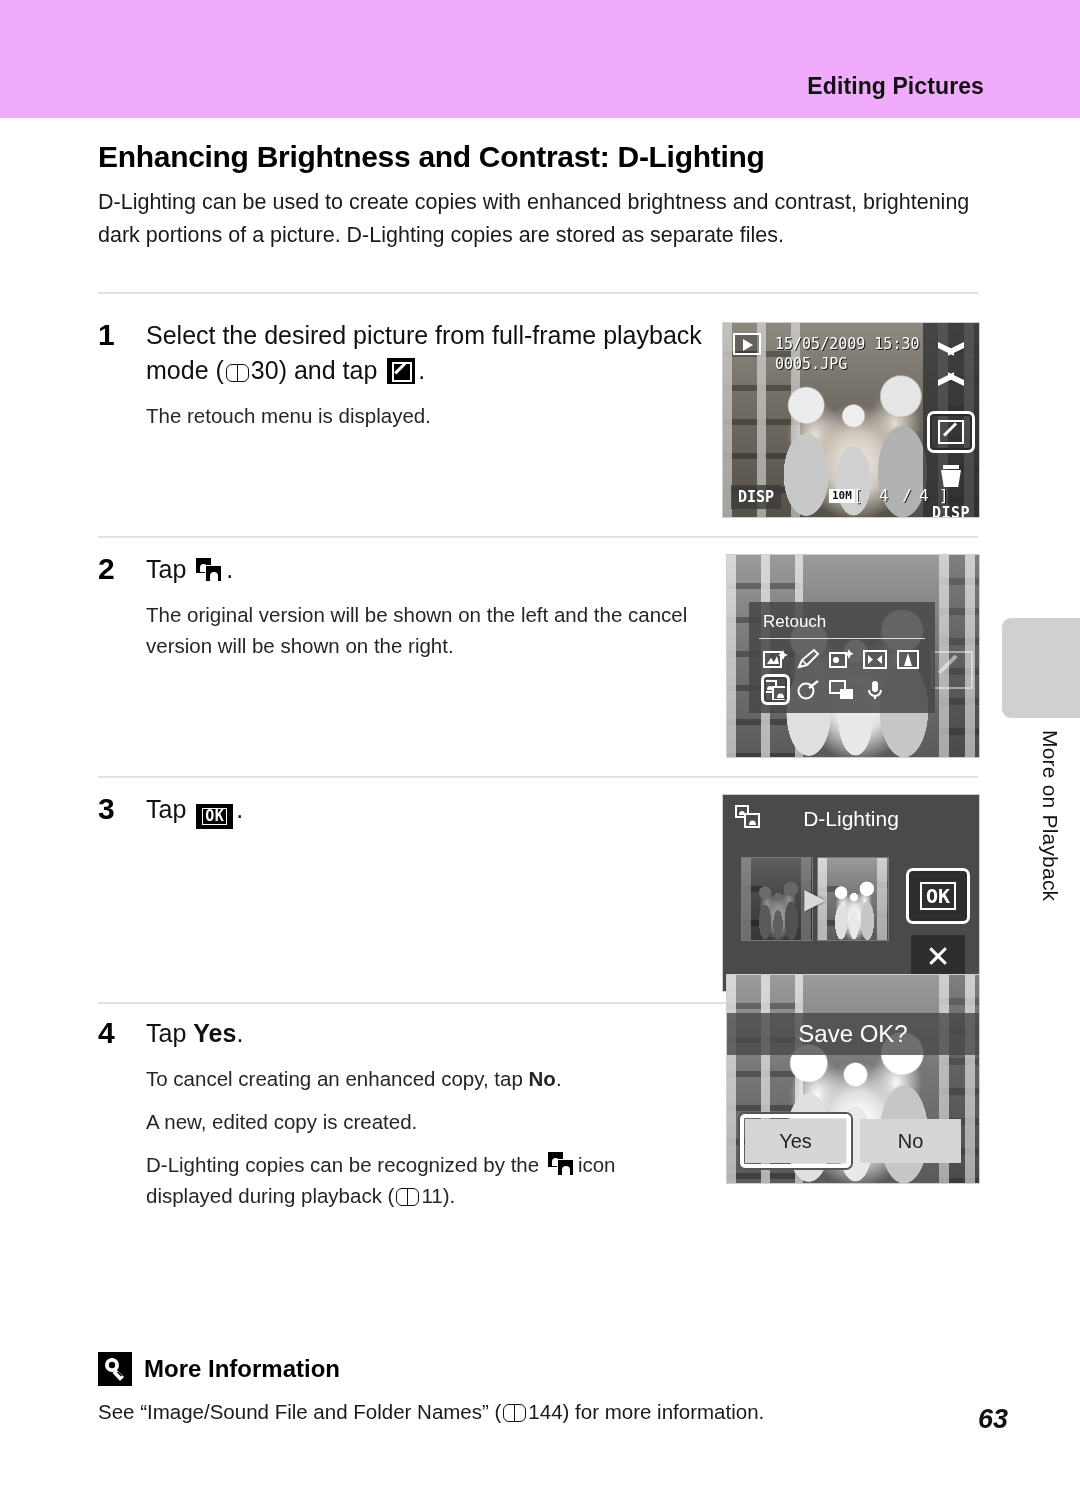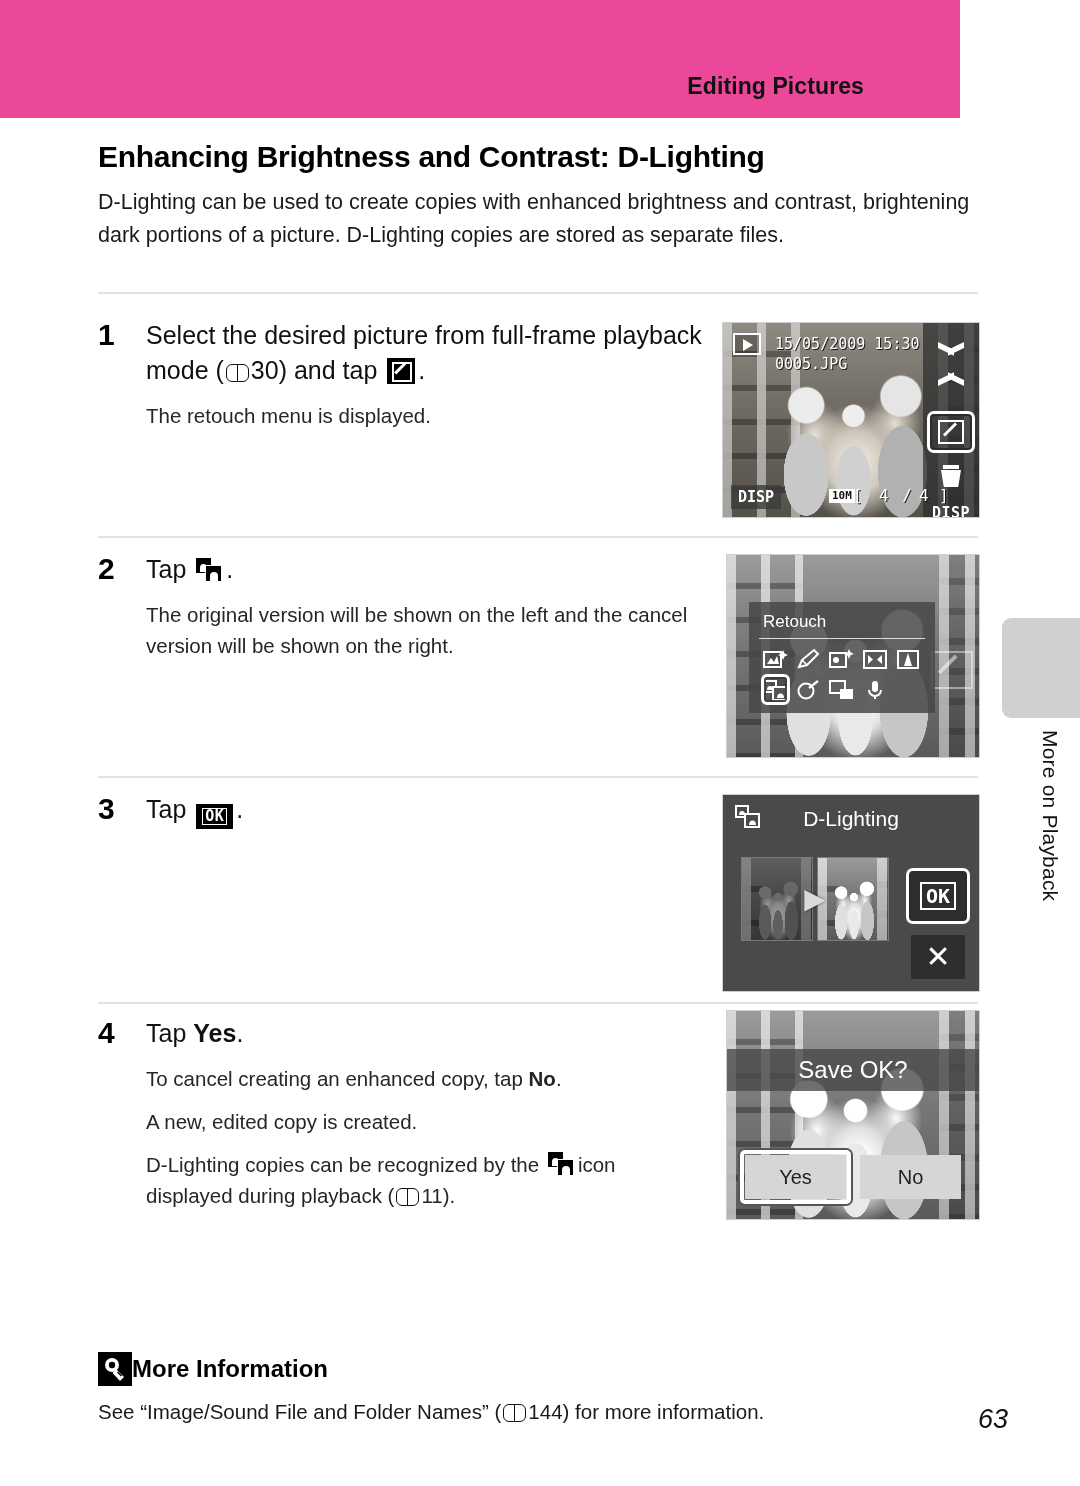--- a/index.html
+++ b/index.html
@@ -7,22 +7,22 @@
     width: 1080px; height: 1486px;
     background: #ffffff;
     font-family: "Liberation Sans", sans-serif;
     color: #1a1a1a;
     overflow: hidden;
   }
   .page { position: relative; width: 1080px; height: 1486px; background: #fff; }
 
   
   .header {
-    position: absolute; left: 0; top: 0; width: 960px; height: 118px;
-    background: #ec4899;
+    position: absolute; left: 0; top: 0; width: 1080px; height: 118px;
+    background: #f0abfc;
   }
   .header-title {
     position: absolute; right: 96px; bottom: 18px;
     font-size: 23px; font-weight: 600; letter-spacing: .1px; color: #111;
   }
 
   
   .content { position: absolute; left: 0; top: 118px; width: 1080px; }
 
   .page-title {
@@ -334,34 +334,34 @@
     background: #d0d0d0; border-radius: 9px 0 0 9px;
   }
   .side-tab-label {
     position: absolute; right: 18px; top: 730px;
     writing-mode: vertical-rl; font-size: 21px; color: #111; letter-spacing: .2px;
   }
 
   
   .more-info-head {
     position: absolute; left: 98px; top: 1352px;
-    display: flex; align-items: center; 
+    display: flex; align-items: center; gap: 12px;
   }
   .bulb-box {
     width: 34px; height: 34px; background: #000; position: relative;
   }
   .bulb-box svg { position: absolute; left: 5px; top: 4px; }
   .more-info-title { font-size: 24px; font-weight: bold; color: #000; }
   .more-info-text {
     position: absolute; left: 98px; top: 1400px; width: 800px;
     font-size: 20.5px; color: #1a1a1a;
   }
   .page-num {
     position: absolute; right: 72px; top: 1404px;
-    font-size: 27px; font-style: italic; color: #111;
+    font-size: 27px; font-style: italic; color: #111; font-weight: bold;
   }
 </style>
 </head>
 <body>
 
 <div class="page">
 
   <div class="header">
     <div class="header-title">Editing Pictures</div>
   </div>
@@ -593,21 +593,21 @@
         <div class="step-note">
           <span>D-Lighting copies can be recognized by the</span>
           <span class="dl-glyph">
             <span class="b1"></span><span class="b2"></span>
           </span><span>icon</span><br>
           <span>displayed during playback (</span><span class="book"></span><span>11</span><span>).</span>
         </div>
       </div>
     </div>
 
-    <div class="shot" style="left:726px; top:892px; width:254px; height:210px;">
+    <div class="shot" style="left:726px; top:856px; width:254px; height:210px;">
       <div class="photo bright">
         <div class="faces"></div>
       </div>
       <div class="save-banner">Save OK?</div>
       <div class="save-btns">
         <div class="save-btn selected">
           <span>Yes</span>
         </div>
         <div class="save-btn">
           <span>No</span>

